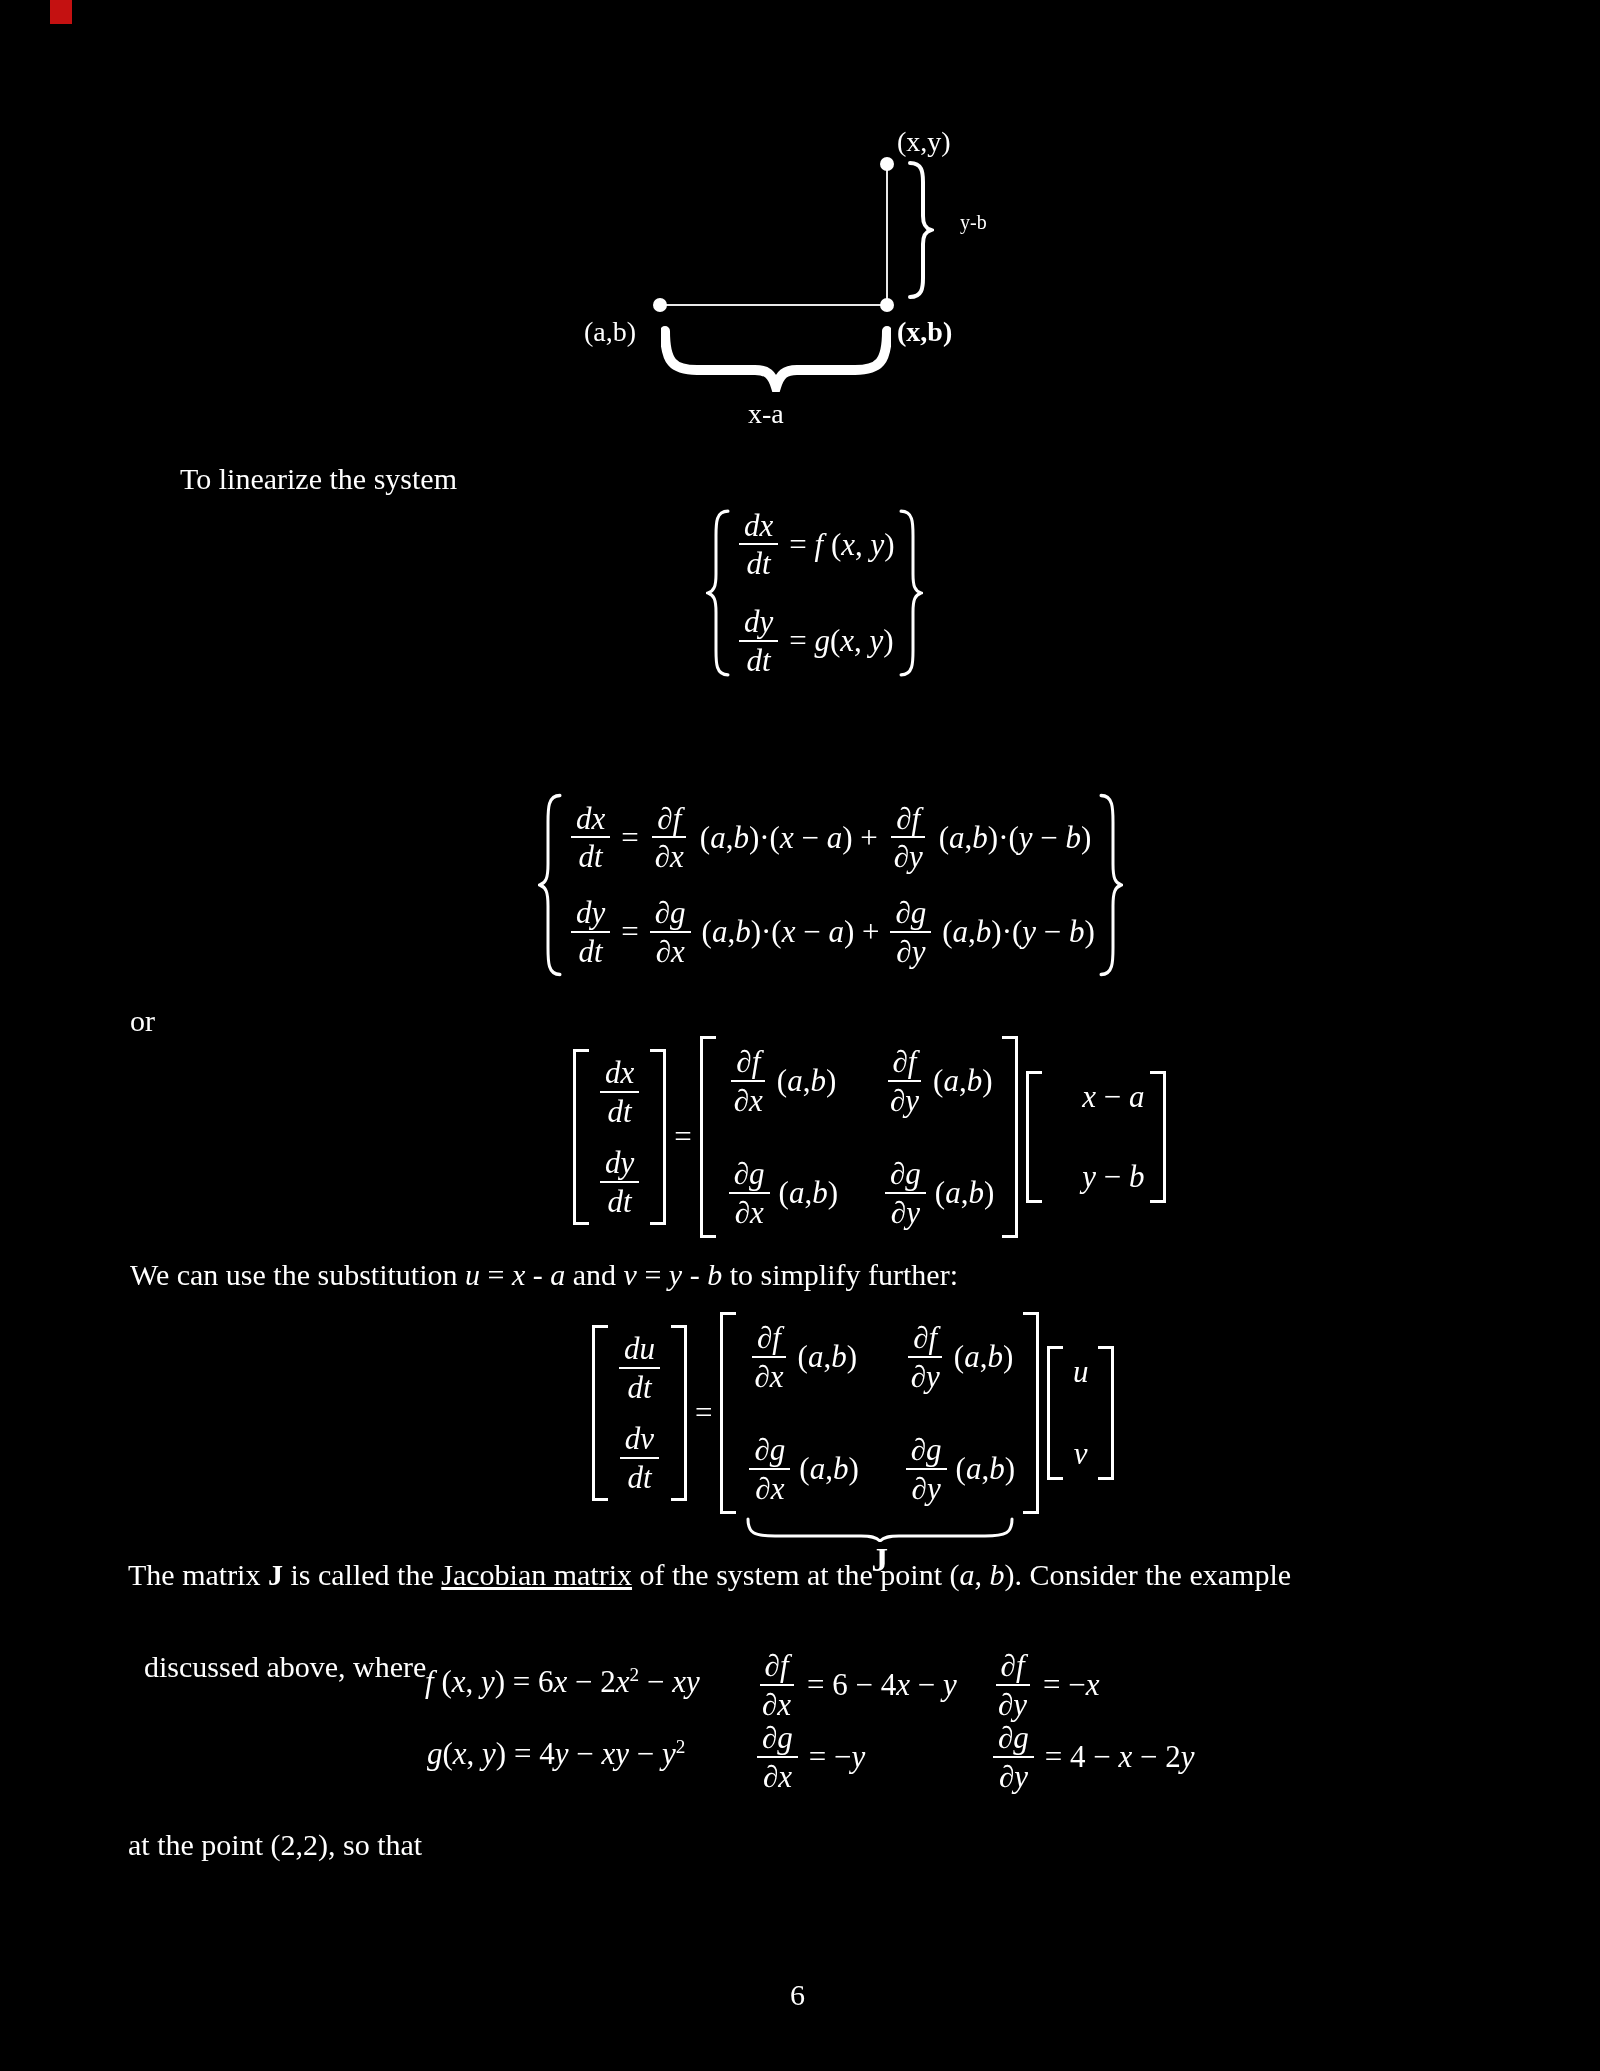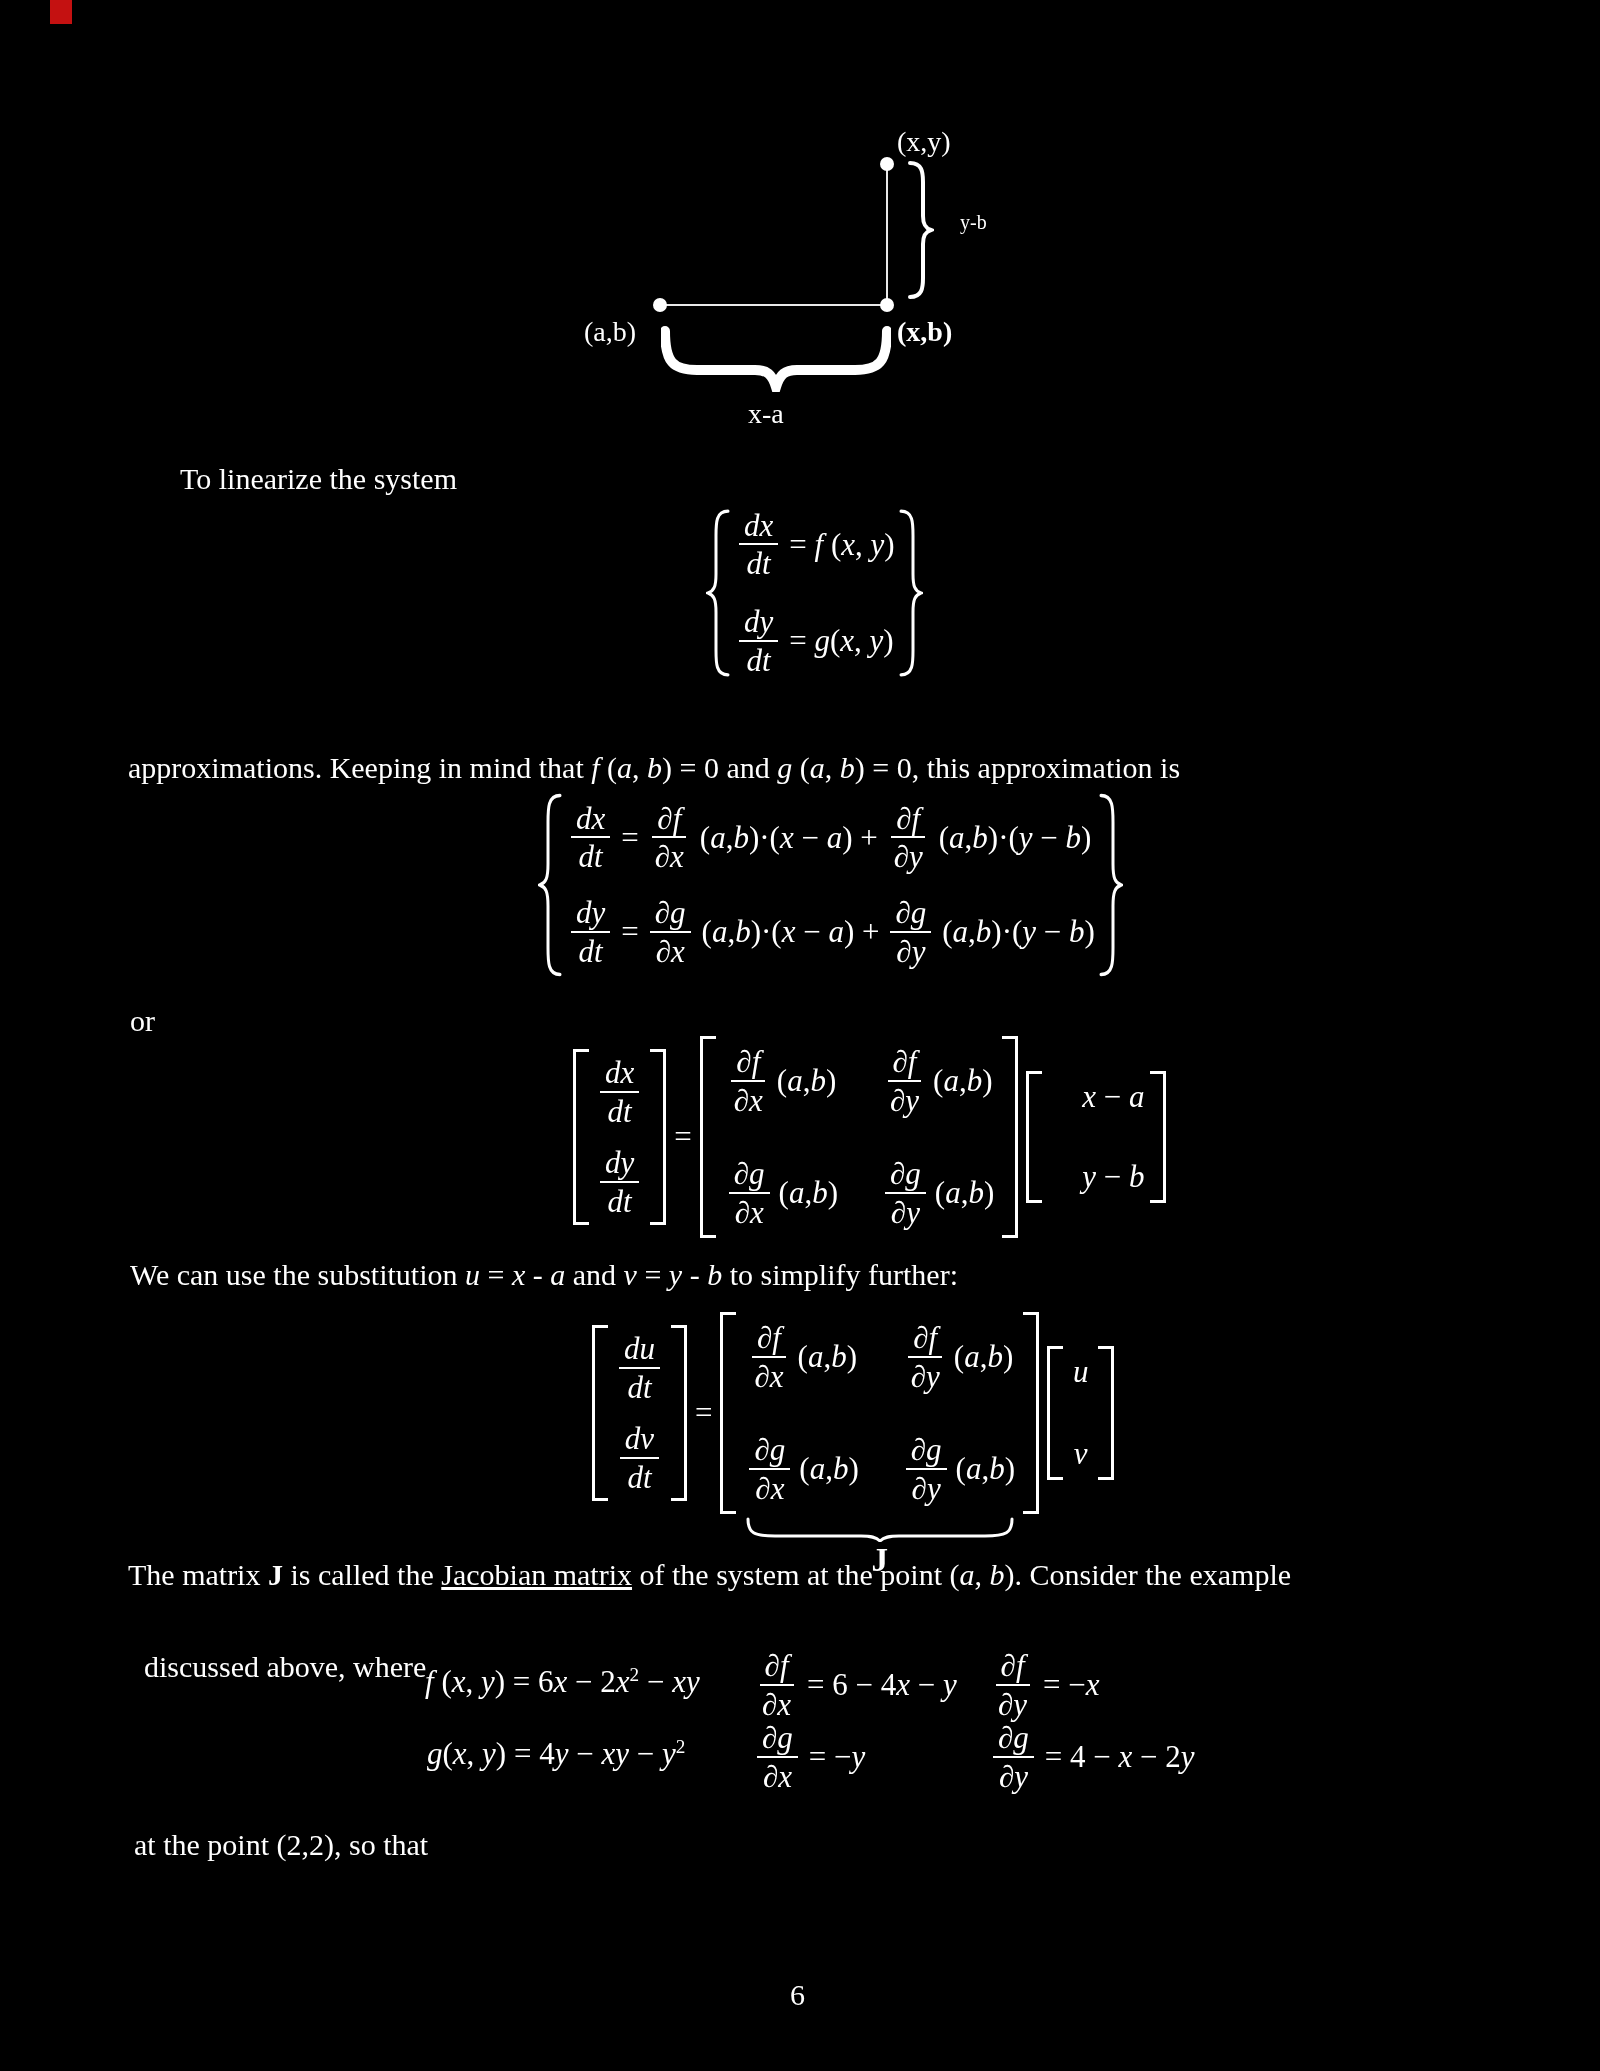--- a/index.html
+++ b/index.html
@@ -91,21 +91,20 @@
           </span>
       </span>
       <span>
         <svg width="24" height="170" viewBox="0 0 24 160" preserveAspectRatio="none">
           <path d="M2,3 C14,3 14,14 14,26 L14,62 C14,74 16,78 22,80 C16,82 14,86 14,98 L14,134 C14,146 14,157 2,157" fill="none" stroke="#fff" stroke-width="3" stroke-linecap="round"></path>
         </svg>
       </span>
     </div>
   </div>
 
-  <div class="abs txt" style="left:128px;top:749px;">approximations. Keeping in mind that <i>f</i> (<i>a</i>, <i>b</i>) = 0 and <i>g</i> (<i>a</i>, <i>b</i>) = 0, this approximation is</div>
 
   <div class="abs math" style="left:538px;top:792px;">
     <div style="display:flex;align-items:center;gap:4px;">
       <span>
         <svg width="24" height="186" viewBox="0 0 24 160" preserveAspectRatio="none">
           <path d="M22,3 C10,3 10,14 10,26 L10,62 C10,74 8,78 2,80 C8,82 10,86 10,98 L10,134 C10,146 10,157 22,157" fill="none" stroke="#fff" stroke-width="3" stroke-linecap="round"></path>
         </svg>
       </span>
       <span class="mcol" style="gap:24px;">
         <span class="mrow">
@@ -308,17 +307,17 @@
       <span>= −<i>x</i></span>
     </div>
   <div class="abs math mrow" style="left:988px;top:1722px;">
       <span class="fr">
         <span class="nu"><i>∂g</i></span>
         <span class="de"><i>∂y</i></span>
       </span>
       <span>= 4 − <i>x</i> − 2<i>y</i></span>
     </div>
 
-  <div class="abs txt" style="left:128px;top:1826px;margin-left:6px;">at the point (2,2), so that</div>
+  <div class="abs txt" style="left:128px;top:1826px;">at the point (2,2), so that</div>
 
   <div class="abs pagenum" style="left:790px;top:1978px;">6</div>
 
 </div>
 
 </body></html>

